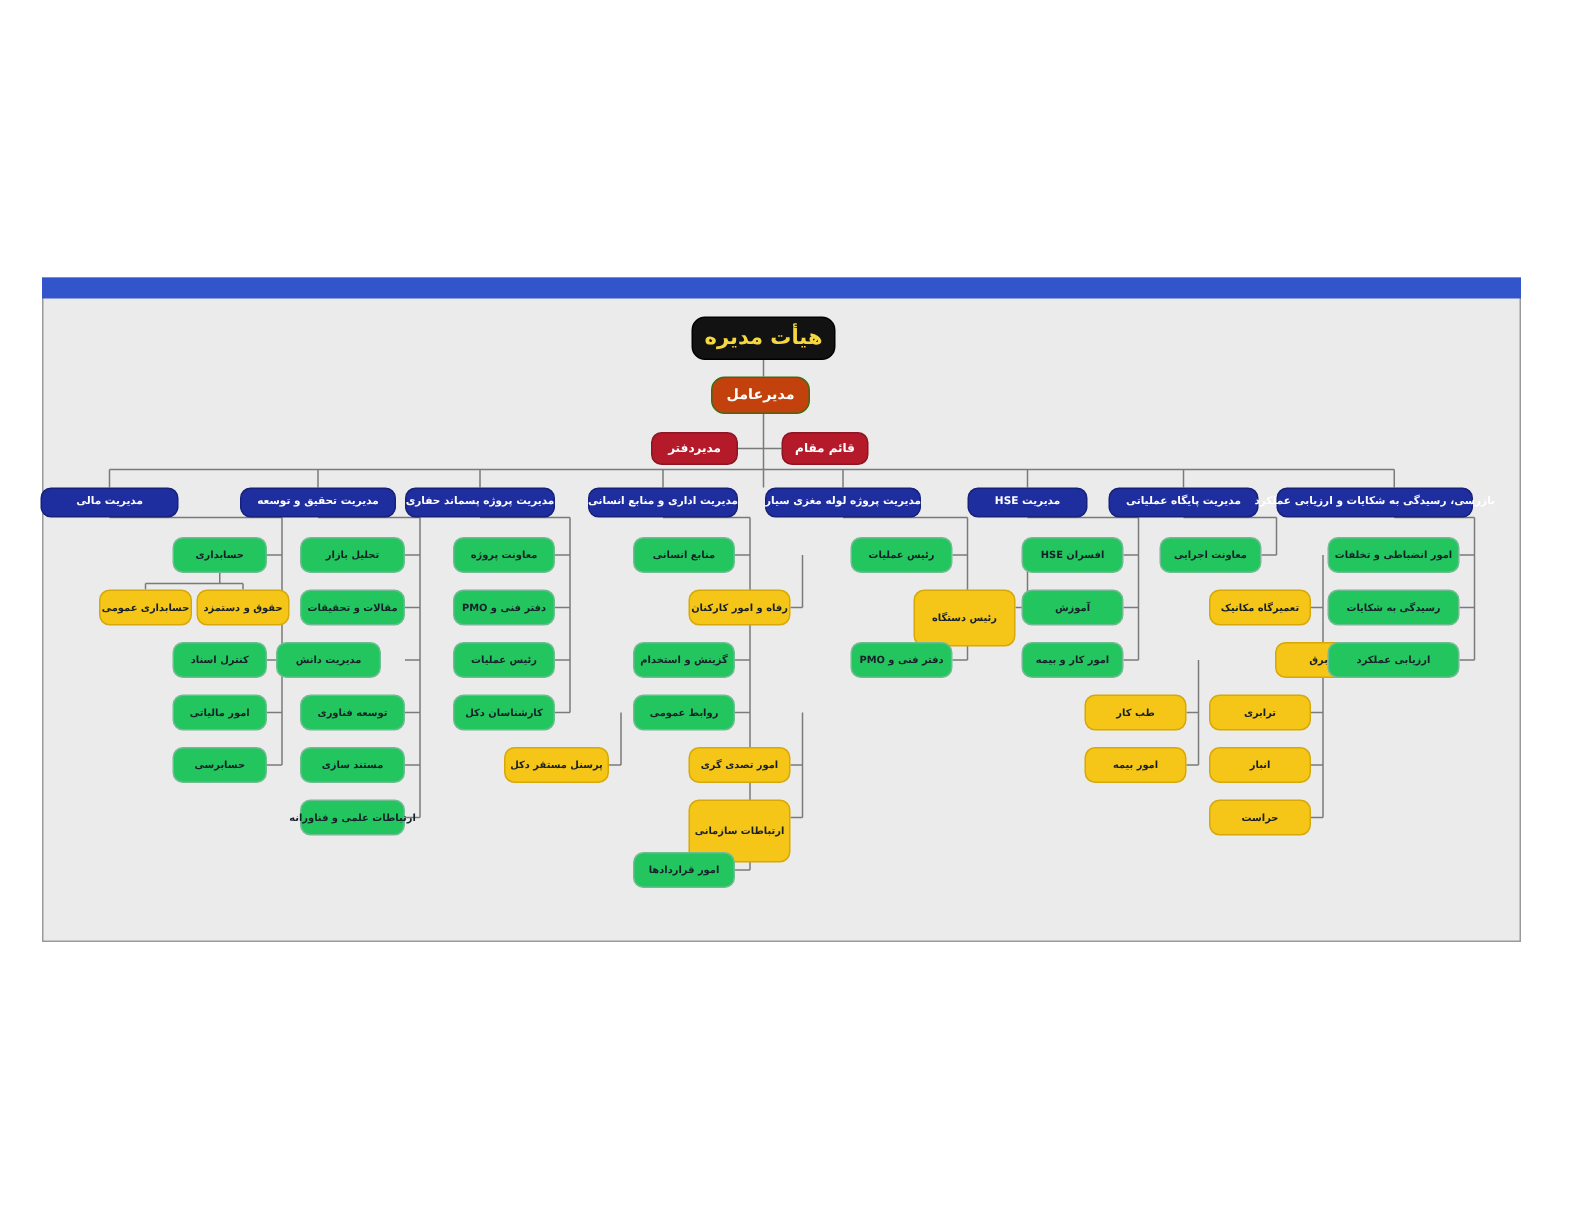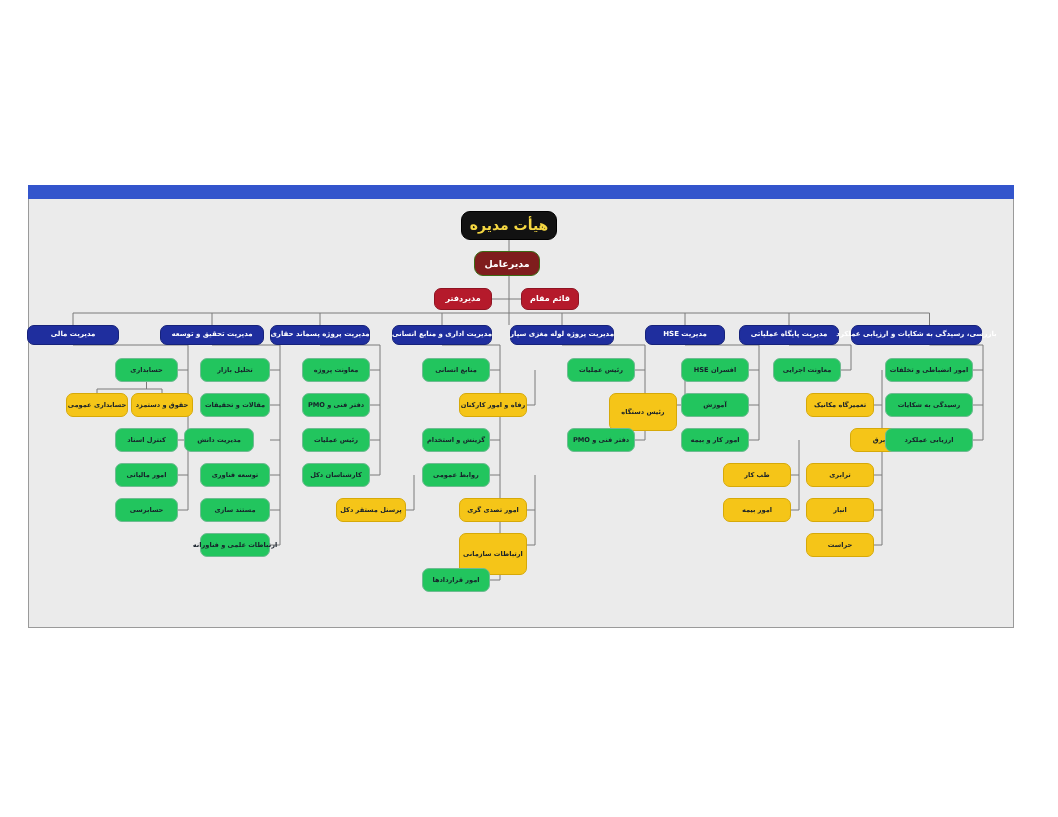--- a/index.html
+++ b/index.html
@@ -27,21 +27,21 @@
   .node{
     position:absolute;box-sizing:border-box;
     display:flex;align-items:center;justify-content:center;
     text-align:center;line-height:1.05;
     border-radius:7px;
     font-weight:bold;
     white-space:nowrap;
     z-index:5;
   }
   .n-root{      background:#121212;color:#f5d742;border:1px solid #000;     font-size:14px;border-radius:9px;}
-  .n-ceo{       background:#7f1d1d;color:#ffffff;border:1px solid #3c6d15;  font-size:9.5px;border-radius:9px;}
+  .n-ceo{       background:#c2410c;color:#ffffff;border:1px solid #3c6d15;  font-size:9.5px;border-radius:9px;}
   .n-red{       background:#b51a2b;color:#ffffff;border:1px solid #8e1422;  font-size:8px;}
   .n-dept{      background:#1f2e9e;color:#ffffff;border:1px solid #16227a;  font-size:7px;}
   .n-green{     background:#22c55e;color:#17202a;border:1px solid #6fbb92;  font-size:6.6px;}
   .n-yellow{    background:#f5c518;color:#17202a;border:1px solid #d6a908;  font-size:6.6px;}
 
   .node.lvl-dept{height:20px;}
 </style>
 </head>
 <body>
 

